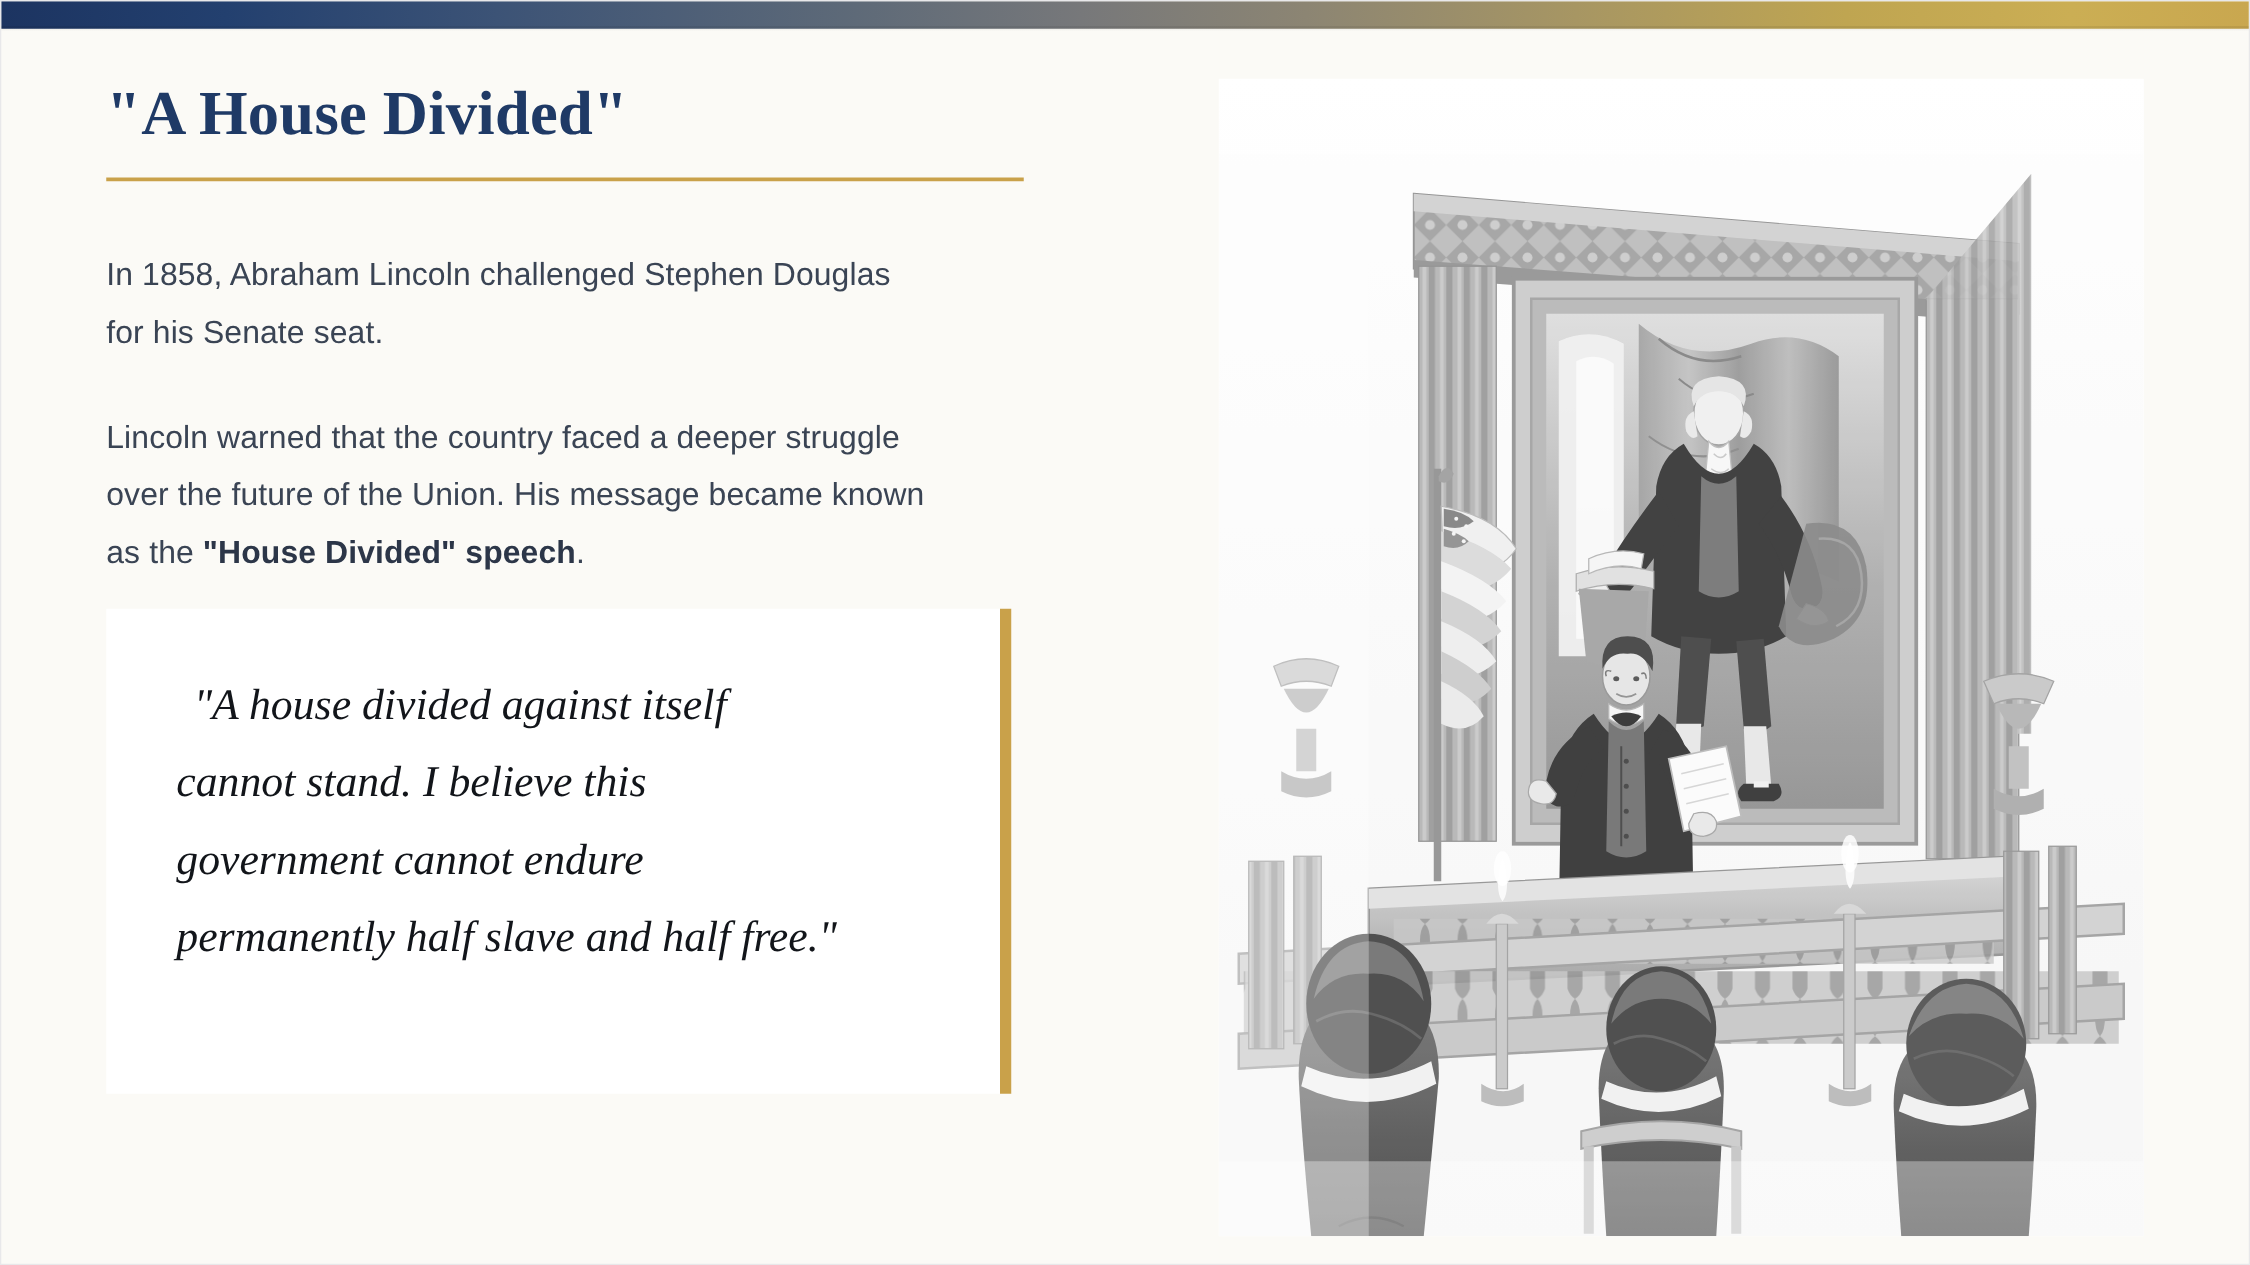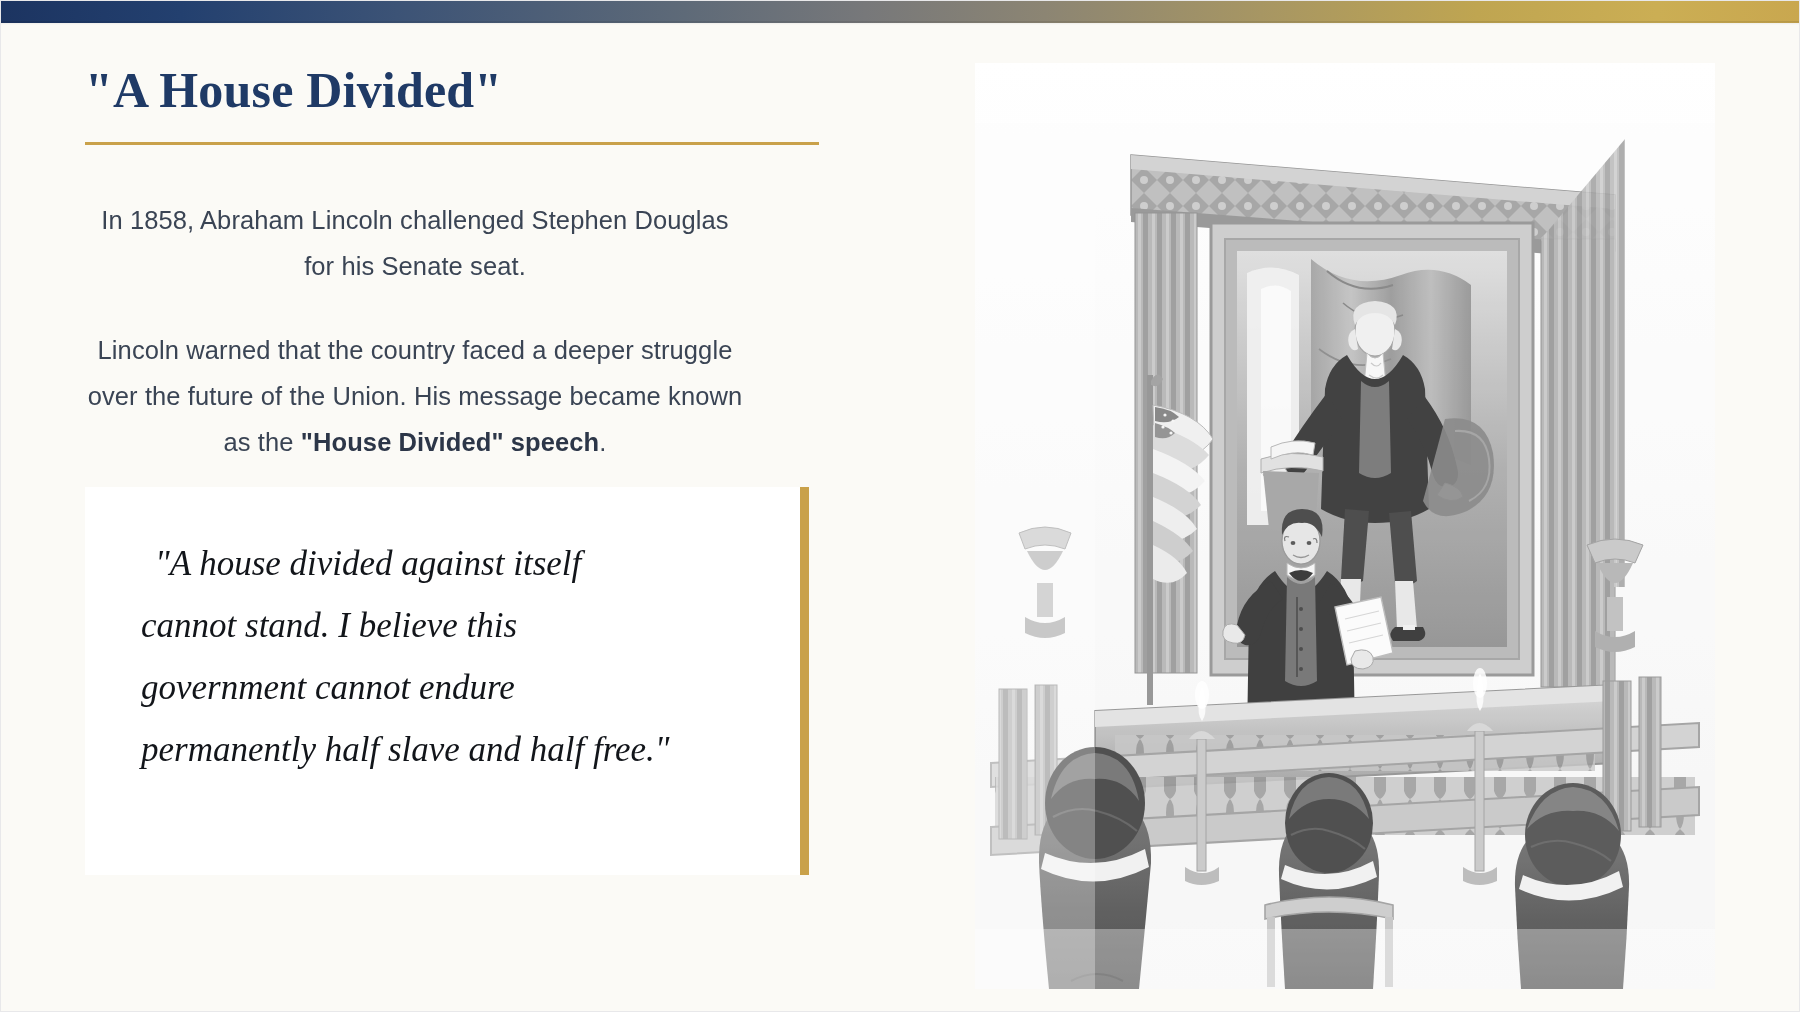--- a/index.html
+++ b/index.html
@@ -79,22 +79,22 @@
   }
 
   .para {
     margin: 0;
     font-size: 25.5px;
     line-height: 46px;
     color: #3A4454;
     letter-spacing: 0.1px;
     max-width: 660px;
   }
-  .para.first { margin-top: 52px; text-align: center; }
-  .para.second { margin-top: 38px; text-align: center; }
+  .para.first { margin-top: 52px; }
+  .para.second { margin-top: 38px; }
   .para b { font-weight: 700; color: #2C3648; }
 
   
   .quote {
     position: relative;
     margin-top: 22px;
     width: 724px;
     min-height: 388px;
     background: #FFFFFF;
     box-sizing: border-box;

